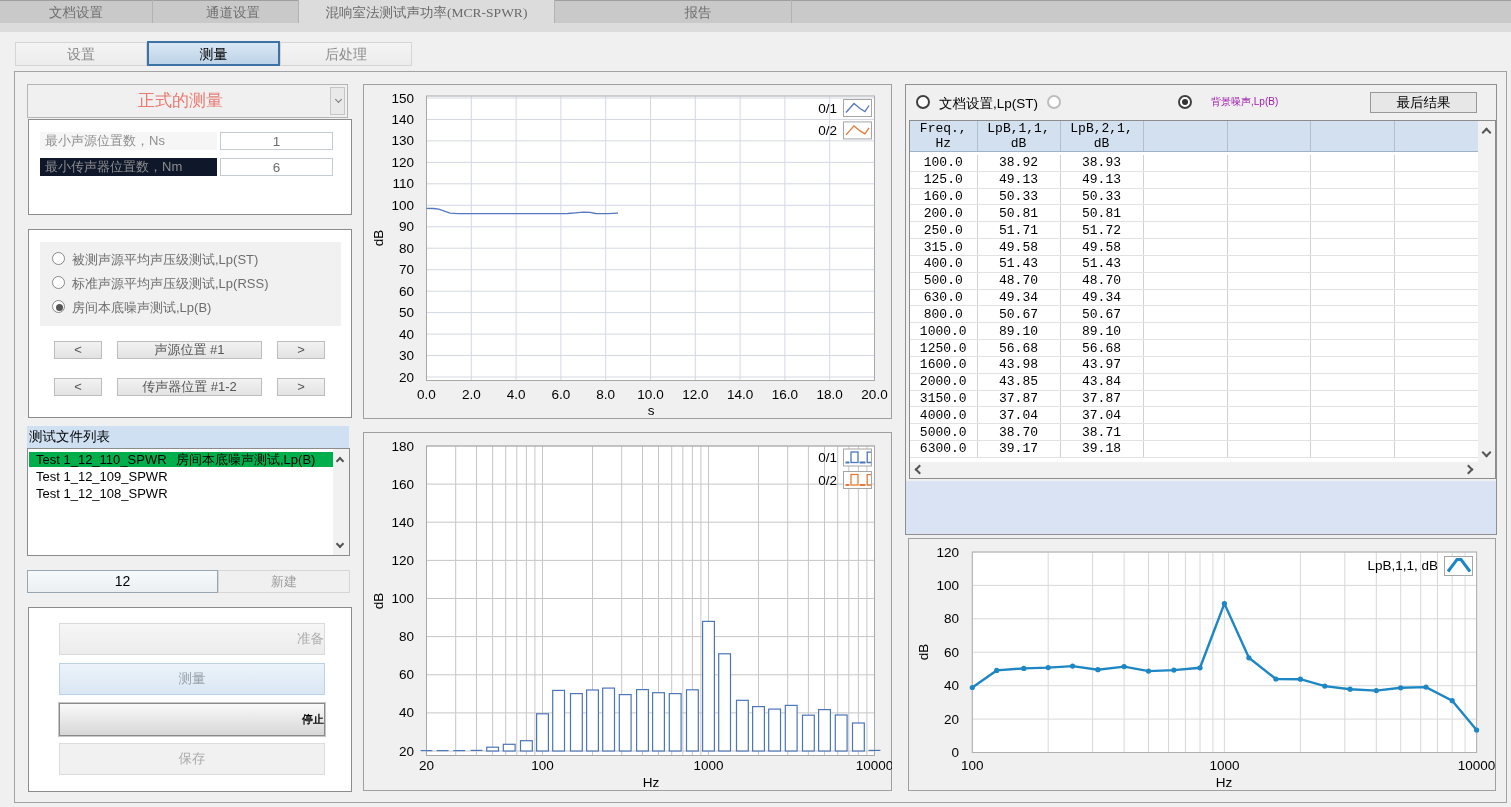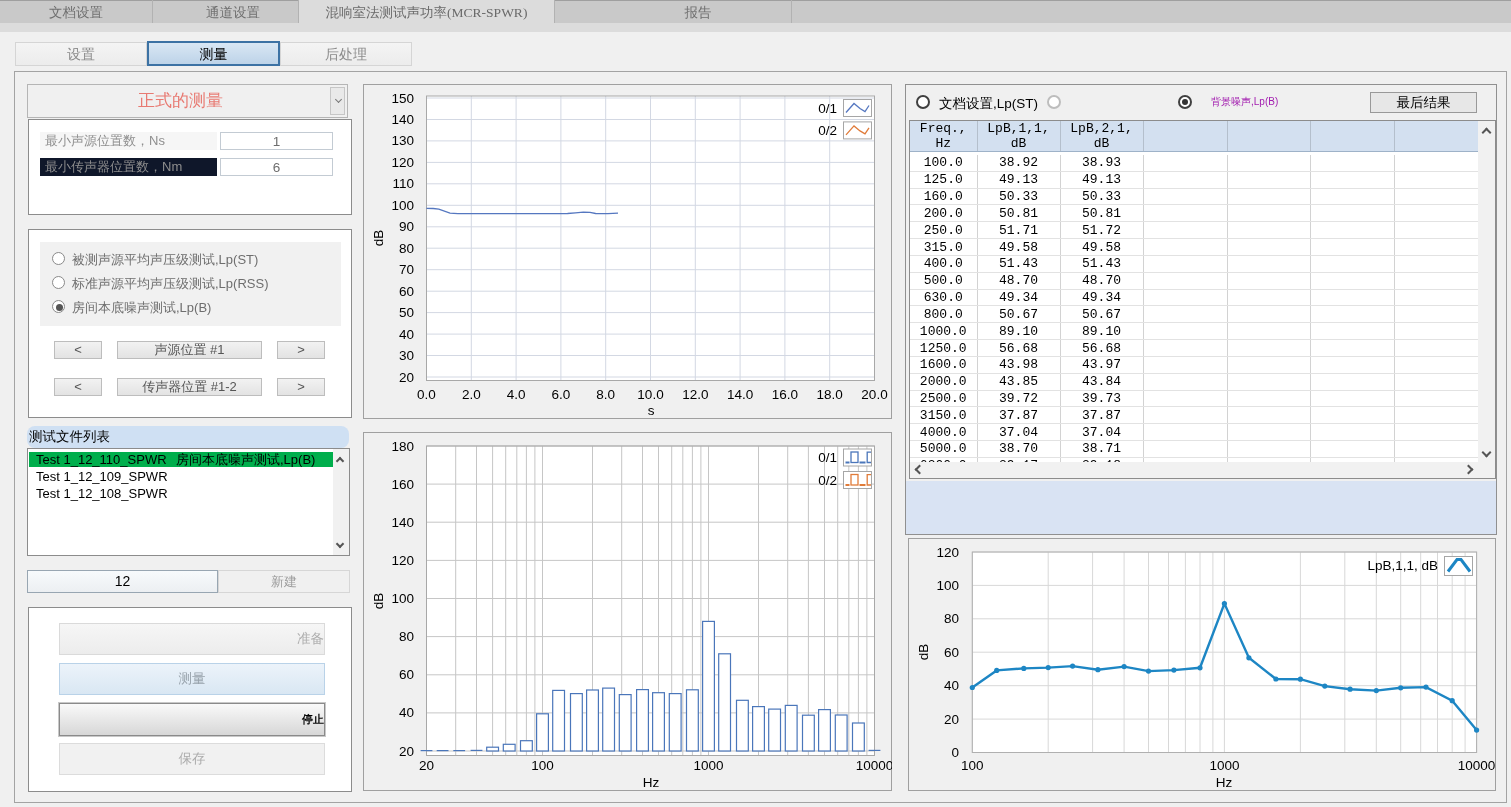--- a/index.html
+++ b/index.html
@@ -63,21 +63,21 @@
   <div class="abs" style="left:27px;top:74px;width:7px;height:7px;border-radius:50%;background:#555;"></div>
   <div class="abs" style="left:43px;top:69px;font-size:13px;color:#6e6e6e;">房间本底噪声测试,Lp(B)</div>
   <div class="abs" style="left:25px;top:111px;width:48px;height:18px;background:linear-gradient(#f2f2f2,#e3e3e3);border:1px solid #bdbdbd;text-align:center;line-height:16px;color:#555;font-size:13px;">&lt;</div>
   <div class="abs" style="left:88px;top:111px;width:145px;height:18px;background:linear-gradient(#f2f2f2,#e3e3e3);border:1px solid #bdbdbd;text-align:center;line-height:16px;color:#555;font-size:13px;">声源位置 #1</div>
   <div class="abs" style="left:248px;top:111px;width:48px;height:18px;background:linear-gradient(#f2f2f2,#e3e3e3);border:1px solid #bdbdbd;text-align:center;line-height:16px;color:#555;font-size:13px;">&gt;</div>
   <div class="abs" style="left:25px;top:148px;width:48px;height:18px;background:linear-gradient(#f2f2f2,#e3e3e3);border:1px solid #bdbdbd;text-align:center;line-height:16px;color:#555;font-size:13px;">&lt;</div>
   <div class="abs" style="left:88px;top:148px;width:145px;height:18px;background:linear-gradient(#f2f2f2,#e3e3e3);border:1px solid #bdbdbd;text-align:center;line-height:16px;color:#555;font-size:13px;">传声器位置 #1-2</div>
   <div class="abs" style="left:248px;top:148px;width:48px;height:18px;background:linear-gradient(#f2f2f2,#e3e3e3);border:1px solid #bdbdbd;text-align:center;line-height:16px;color:#555;font-size:13px;">&gt;</div>
 </div>
 
-<div class="abs" style="left:27px;top:426px;width:322px;height:22px;background:#cfe0f3;font-size:13.5px;color:#000;line-height:22px;padding-left:2px;border-radius:8px;">测试文件列表</div>
+<div class="abs" style="left:27px;top:426px;width:322px;height:22px;background:#cfe0f3;font-size:13.5px;color:#000;line-height:22px;padding-left:2px;">测试文件列表</div>
 
 <div class="wbox" style="left:27px;top:448px;width:323px;height:108px;">
   <div class="abs" style="left:1px;top:3px;width:304px;height:15px;background:#00ae4c;"></div>
   <div class="abs" style="left:8px;top:3px;font-size:13px;color:#000;line-height:15px;">Test 1_12_110_SPWR</div>
   <div class="abs" style="left:148px;top:3px;font-size:13px;color:#000;line-height:15px;">房间本底噪声测试,Lp(B)</div>
   <div class="abs" style="left:8px;top:20px;font-size:13px;color:#000;line-height:15px;">Test 1_12_109_SPWR</div>
   <div class="abs" style="left:8px;top:37px;font-size:13px;color:#000;line-height:15px;">Test 1_12_108_SPWR</div>
   <div class="abs" style="left:305px;top:0px;width:16px;height:106px;background:#f1f1f1;"></div>
   <div class="chev up" style="left:309px;top:9px;width:6px;height:6px;"></div>
   <div class="chev down" style="left:309px;top:92px;width:6px;height:6px;"></div>
@@ -352,29 +352,20 @@
 <tr>
             <td>2000.0</td>
             <td>43.85</td>
             <td>43.84</td>
             <td></td>
             <td></td>
             <td></td>
             <td></td>
           </tr>
 <tr>
-            <td>2500.0</td>
-            <td>39.72</td>
-            <td>39.73</td>
-            <td></td>
-            <td></td>
-            <td></td>
-            <td></td>
-          </tr>
-<tr>
             <td>3150.0</td>
             <td>37.87</td>
             <td>37.87</td>
             <td></td>
             <td></td>
             <td></td>
             <td></td>
           </tr>
 <tr>
             <td>4000.0</td>

